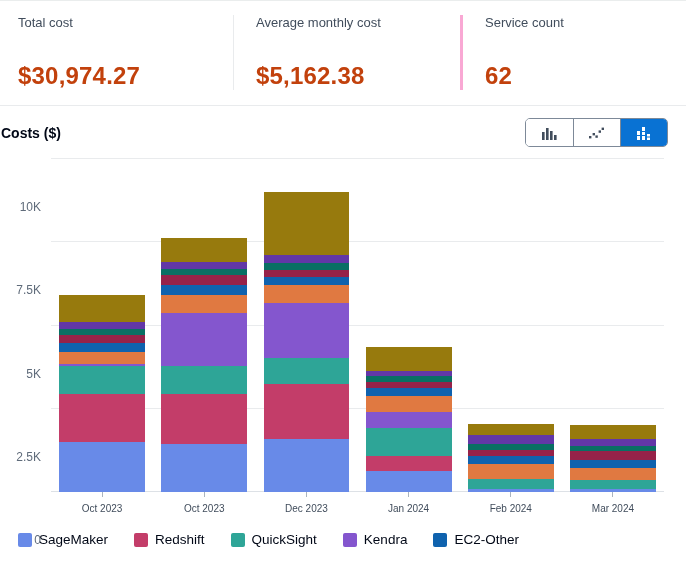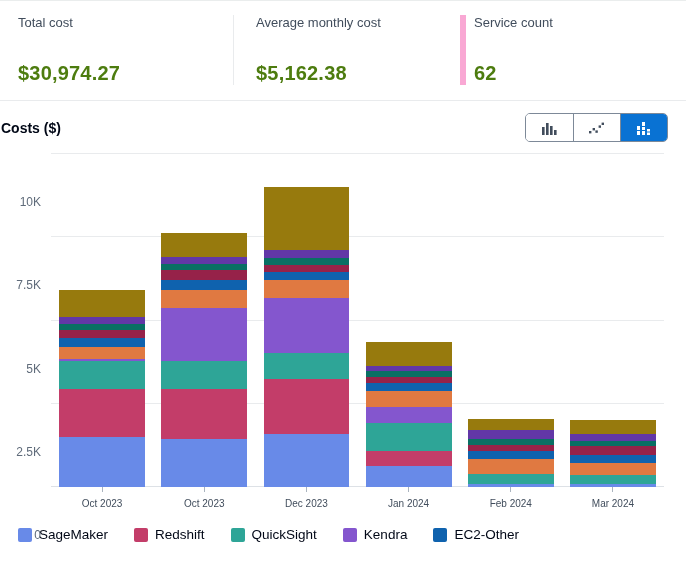--- a/index.html
+++ b/index.html
@@ -6,23 +6,23 @@
   body{
     width:686px;height:564px;overflow:hidden;
     font-family:"Liberation Sans","DejaVu Sans",sans-serif;
     color:#000716;border-top:1px solid #eaeded;box-sizing:border-box;
   }
   
   .stats-row{display:flex;padding:14px 18px 15px 18px;}
   .stat-cell{box-sizing:border-box;}
   .stat-cell:nth-child(1){width:215px;}
   .stat-cell:nth-child(2){width:227px;border-left:1px solid #e9ebed;padding-left:22px;}
-  .stat-cell:nth-child(3){flex:1;border-left:6px solid #f9a8d4;padding-left:8px;}
+  .stat-cell:nth-child(3){flex:1;border-left:3px solid #f9a8d4;padding-left:22px;}
   .stat-label{font-size:13px;color:#414d5c;margin-bottom:7px;}
-  .stat-value{font-size:20px;font-weight:600;color:#4d7c0f;letter-spacing:.2px;margin-top:32px;}
+  .stat-value{font-size:24px;font-weight:600;color:#c2410c;letter-spacing:.2px;margin-top:32px;}
   .section-divider{border:none;border-top:1px solid #e9ebed;margin:0;}
   
   .chart-section{padding:12px 18px 0 1px;}
   .chart-header{display:flex;align-items:center;justify-content:space-between;margin-bottom:12px;}
   .chart-title{font-size:14px;font-weight:700;color:#000716;}
   .seg-group{display:flex;border:1px solid #7d8998;border-radius:5px;overflow:hidden;}
   .seg-btn{width:47px;height:27px;display:flex;align-items:center;justify-content:center;
     background:#fff;border:none;cursor:pointer;padding:0;}
   .seg-btn + .seg-btn{border-left:1px solid #7d8998;}
   .seg-btn.selected{background:#0972d3;}

